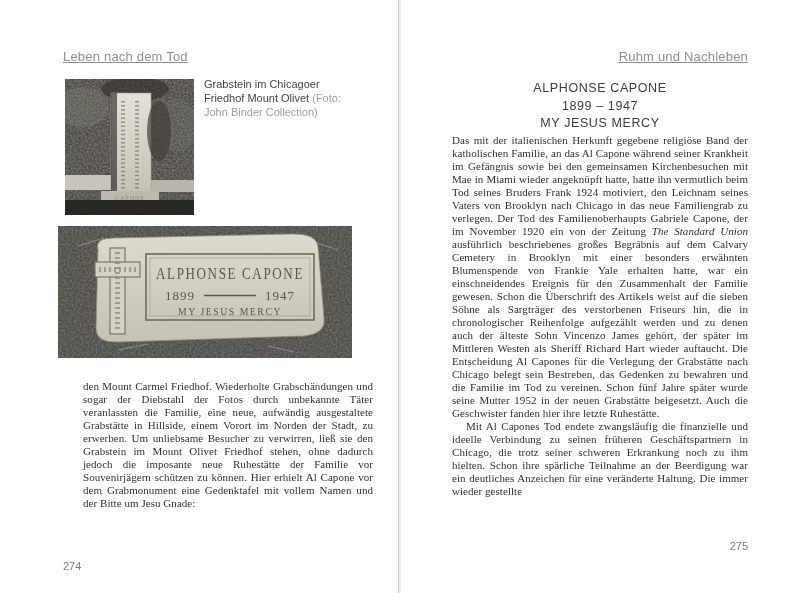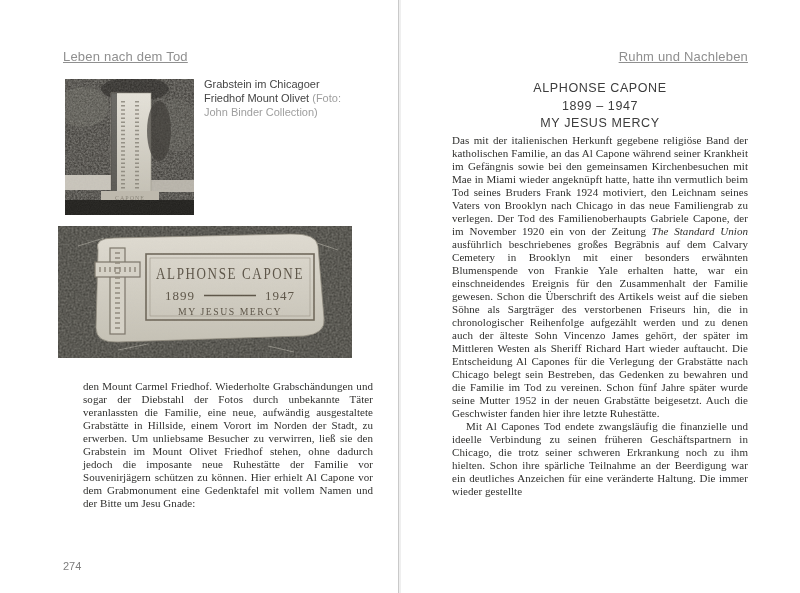--- a/index.html
+++ b/index.html
@@ -146,14 +146,15 @@
     <div>ALPHONSE CAPONE</div>
     <div>1899 – 1947</div>
     <div>MY JESUS MERCY</div>
   </div>
 
   <div class="bodytext bodytext-right">
       <div class="para"><span>Das mit der italienischen Herkunft gegebene religiöse Band der katholischen Familie, an das Al Capone während seiner Krankheit im Gefängnis sowie bei den gemeinsamen Kirchenbesuchen mit Mae in Miami wieder angeknüpft hatte, hatte ihn vermutlich beim Tod seines Bruders Frank 1924 motiviert, den Leichnam seines Vaters von Brooklyn nach Chicago in das neue Familiengrab zu verlegen. Der Tod des Familienoberhaupts Gabriele Capone, der im November 1920 ein von der Zeitung </span><em>The Standard Union</em><span> ausführlich beschriebenes großes Begräbnis auf dem Calvary Cemetery in Brooklyn mit einer besonders erwähnten Blumenspende von Frankie Yale erhalten hatte, war ein einschneidendes Ereignis für den Zusammenhalt der Familie gewesen. Schon die Überschrift des Artikels weist auf die sieben Söhne als Sargträger des verstorbenen Friseurs hin, die in chronologischer Reihenfolge aufgezählt werden und zu denen auch der älteste Sohn Vincenzo James gehört, der später im Mittleren Westen als Sheriff Richard Hart wieder auftaucht. Die Entscheidung Al Capones für die Verlegung der Grabstätte nach Chicago belegt sein Bestreben, das Gedenken zu bewahren und die Familie im Tod zu vereinen. Schon fünf Jahre später wurde seine Mutter 1952 in der neuen Grabstätte beigesetzt. Auch die Geschwister fanden hier ihre letzte Ruhestätte.</span></div>
       <div class="para indent"><span>Mit Al Capones Tod endete zwangsläufig die finanzielle und ideelle Verbindung zu seinen früheren Geschäftspartnern in Chicago, die trotz seiner schweren Erkrankung noch zu ihm hielten. Schon ihre spärliche Teilnahme an der Beerdigung war ein deutliches Anzeichen für eine veränderte Haltung. Die immer wieder gestellte</span></div>
     </div>
 
+  <div class="pagenum right">275</div>
 
 </div>
 
 </body></html>

